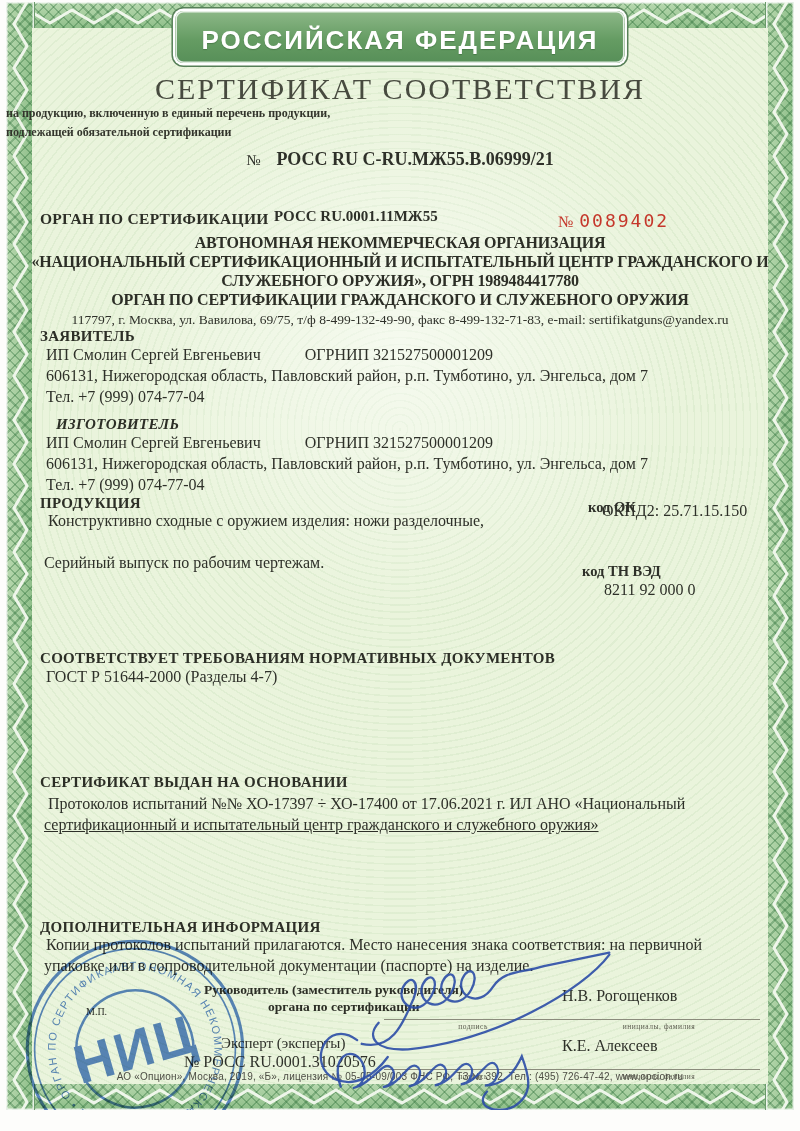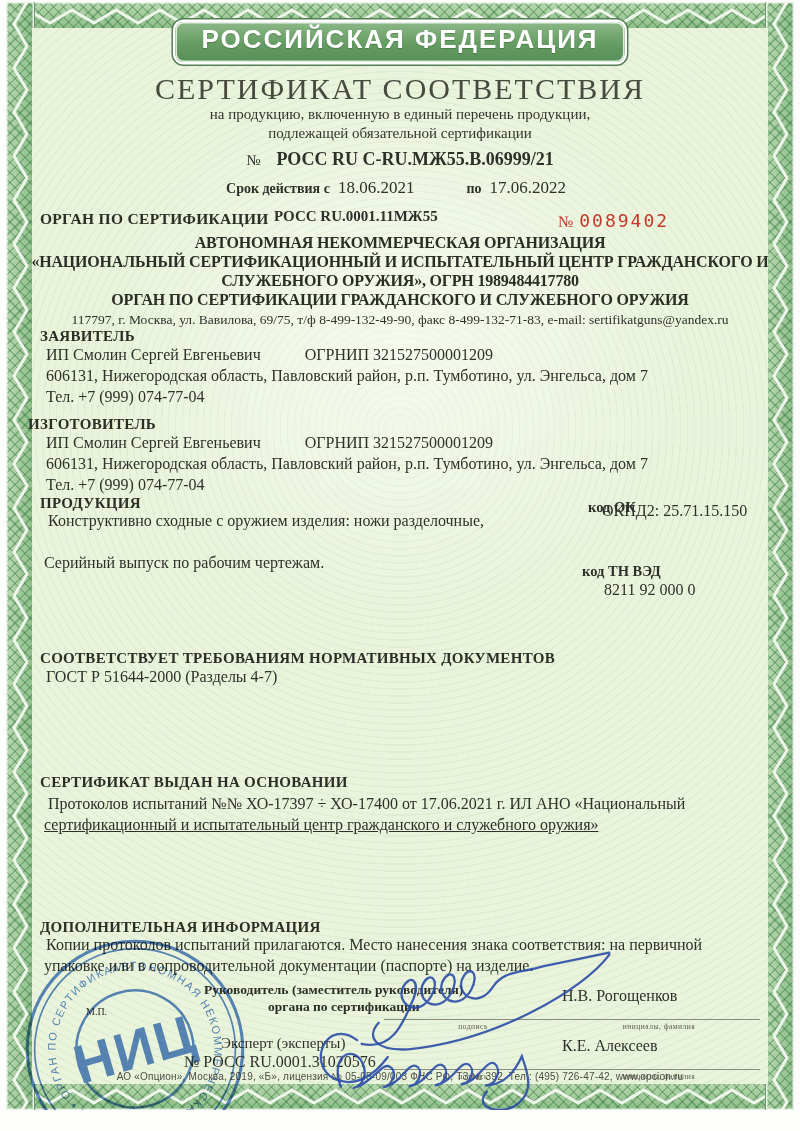--- a/index.html
+++ b/index.html
@@ -25,28 +25,28 @@
   .band-right{right:0;top:0;bottom:0;width:28px;}
   
   .field{position:absolute;left:26px;top:26px;right:26px;bottom:26px;
     background:
       radial-gradient(ellipse 55% 35% at 50% 30%, rgba(255,255,255,.55), rgba(255,255,255,0) 72%),
       repeating-radial-gradient(circle at 50% 38%, rgba(128,182,116,.10) 0 1.5px, transparent 1.5px 7px),
       #eaf4dc;}
   .content{position:absolute;left:0;top:0;width:788px;height:1108px;color:#2e3029;}
   .content div{position:absolute;}
   
-  .badge{left:50%;top:20px;transform:translateX(-50%);
+  .badge{left:50%;top:9px;transform:translateX(-50%);
     background:linear-gradient(180deg,#8db888 0%,#659c63 55%,#578f58 100%);
     color:#ffffff;font-family:"Liberation Sans", sans-serif;font-weight:bold;
-    font-size:26px;letter-spacing:2px;padding:2px 26px 7px;border-radius:8px;
+    font-size:26px;letter-spacing:2px;padding:14px 26px 7px;border-radius:8px;
     box-shadow: inset 0 0 0 1.5px rgba(255,255,255,.8), 0 0 0 2.5px #ffffff, 0 0 0 4px #567f57;
     white-space:nowrap;text-shadow:0 1px 1px rgba(40,80,40,.4);}
   .title{top:70px;width:100%;text-align:center;font-size:30px;letter-spacing:2px;color:#474a3f;}
-  .sub{width:100%;text-align:center;font-weight:normal;font-size:15px;color:#33352c;}
+  .sub{width:100%;text-align:left;font-weight:bold;font-size:12px;color:#33352c;}
   .numrow{top:147px;width:100%;text-align:center;}
   .numrow .no{font-size:15px;margin-right:16px;}
   .numrow .val{font-weight:bold;font-size:18px;}
   .validrow{top:176px;width:100%;text-align:center;font-size:14px;font-weight:bold;}
   .validrow .date{font-weight:normal;font-size:17px;padding:0 8px;}
   .validrow .to{margin-left:44px;}
   .lbl{font-weight:bold;font-size:15px;letter-spacing:.3px;color:#2c2e26;}
   .txt{font-size:16px;}
   .center{width:100%;text-align:center;}
   .orgline{font-weight:bold;font-size:16px;letter-spacing:-.2px;color:#2c2e26;}
@@ -95,44 +95,41 @@
 
       <div class="badge">РОССИЙСКАЯ ФЕДЕРАЦИЯ</div>
       <div class="title">СЕРТИФИКАТ СООТВЕТСТВИЯ</div>
       <div class="sub" style="top:104px;">на продукцию, включенную в единый перечень продукции,</div>
       <div class="sub" style="top:123px;">подлежащей обязательной сертификации</div>
 
       <div class="numrow">
         <span class="no">№</span><span class="val">РОСС RU С-RU.МЖ55.В.06999/21</span>
       </div>
 
-      <div class="validrow">
-        <span>Срок действия с</span><span class="date">18.06.2021</span><span class="to">по</span><span class="date">17.06.2022</span>
-      </div>
 
       <div class="lbl" style="left:34px;top:208px;font-size:15.5px;">ОРГАН ПО СЕРТИФИКАЦИИ</div>
       <div style="left:268px;top:206px;font-weight:bold;font-size:15px;">РОСС RU.0001.11МЖ55</div>
       <div style="left:552px;top:208px;">
         <span class="serial-no">№</span><span class="serial">0089402</span>
       </div>
 
       <div class="center orgline" style="top:232px;">АВТОНОМНАЯ НЕКОММЕРЧЕСКАЯ ОРГАНИЗАЦИЯ</div>
       <div class="center orgline" style="top:251px;">«НАЦИОНАЛЬНЫЙ СЕРТИФИКАЦИОННЫЙ И ИСПЫТАТЕЛЬНЫЙ ЦЕНТР ГРАЖДАНСКОГО И</div>
       <div class="center orgline" style="top:270px;">СЛУЖЕБНОГО ОРУЖИЯ», ОГРН 1989484417780</div>
       <div class="center orgline" style="top:289px;">ОРГАН ПО СЕРТИФИКАЦИИ ГРАЖДАНСКОГО И  СЛУЖЕБНОГО ОРУЖИЯ</div>
       <div class="center" style="top:310px;font-size:13.5px;">117797, г. Москва, ул. Вавилова, 69/75,  т/ф 8-499-132-49-90, факс 8-499-132-71-83, e-mail: sertifikatguns@yandex.ru</div>
 
       <div class="lbl" style="left:34px;top:326px;">ЗАЯВИТЕЛЬ</div>
       <div class="txt" style="left:40px;top:344px;">
         <span>ИП Смолин Сергей Евгеньевич</span><span style="margin-left:44px;">ОГРНИП 321527500001209</span>
       </div>
       <div class="txt" style="left:40px;top:365px;">606131, Нижегородская область, Павловский район, р.п. Тумботино, ул. Энгельса, дом 7</div>
       <div class="txt" style="left:40px;top:386px;">Тел. +7 (999) 074-77-04</div>
 
-      <div class="lbl" style="left:22px;top:414px;">ИЗГОТОВИТЕЛЬ</div>
+      <div class="lbl" style="left:50px;top:414px;font-style:italic;">ИЗГОТОВИТЕЛЬ</div>
       <div class="txt" style="left:40px;top:432px;">
         <span>ИП Смолин Сергей Евгеньевич</span><span style="margin-left:44px;">ОГРНИП 321527500001209</span>
       </div>
       <div class="txt" style="left:40px;top:453px;">606131, Нижегородская область, Павловский район, р.п. Тумботино, ул. Энгельса, дом 7</div>
       <div class="txt" style="left:40px;top:474px;">Тел. +7 (999) 074-77-04</div>
 
       <div class="codelbl" style="left:582px;top:497px;">код ОК</div>
       <div class="txt" style="left:596px;top:500px;">ОКПД2: 25.71.15.150</div>
       <div class="lbl" style="left:34px;top:493px;">ПРОДУКЦИЯ</div>
       <div class="txt" style="left:42px;top:510px;">Конструктивно сходные с оружием изделия: ножи разделочные,</div>

